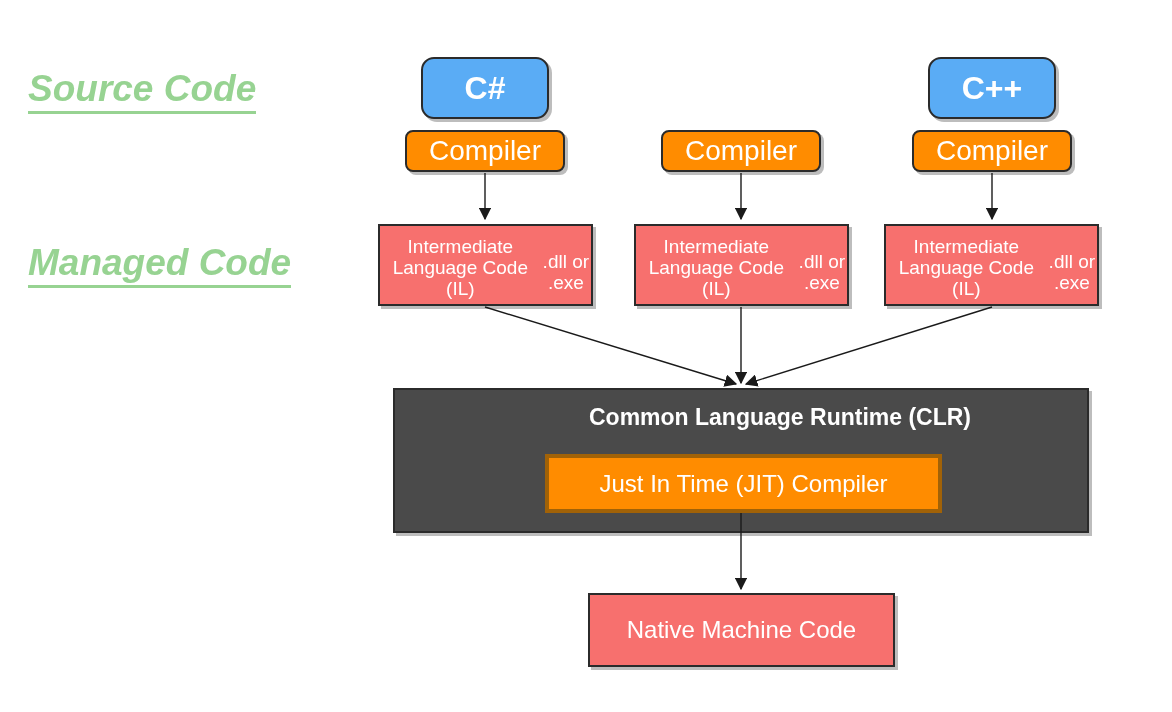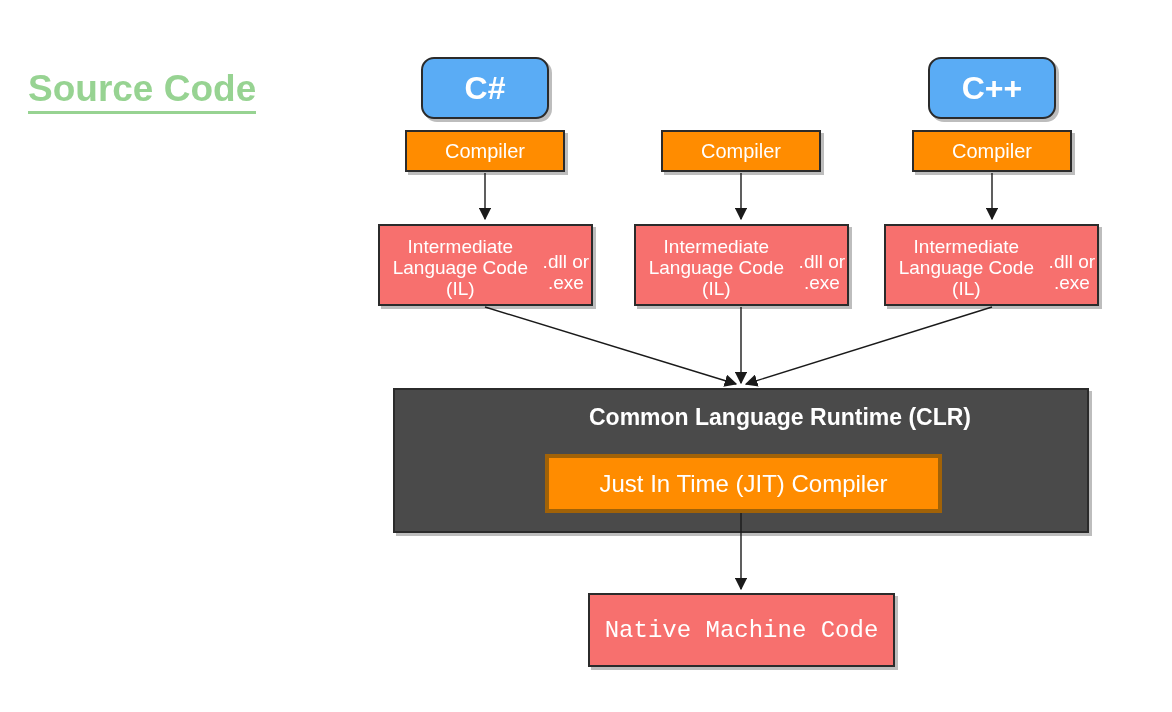--- a/index.html
+++ b/index.html
@@ -13,20 +13,21 @@
     width: 1172px;
     height: 712px;
     background: #ffffff;
     overflow: hidden;
   }
   .section-label {
     position: absolute;
     left: 28px;
     font-size: 37px;
     font-weight: bold;
+    font-style: italic;
     line-height: 1.0;
     color: var(--label-green, #97d392);
     border-bottom: 3px solid var(--label-green, #97d392);
     padding-bottom: 4px;
     white-space: nowrap;
   }
   .label-source  { top: 70px; }
   .label-managed { top: 244px; }
 
   .box {
@@ -51,21 +52,22 @@
   }
   .lang-csharp { left: 421px; }
   .lang-vb     { left: 677px; }
   .lang-cpp    { left: 928px; }
 
   .compiler-box {
     width: 160px;
     height: 42px;
     top: 130px;
     background: var(--compiler-box, #ff8c00);
-    font-size: 20px;
+    font-size: 28px;
+    border-radius: 8px;
   }
   .compiler-1 { left: 405px; }
   .compiler-2 { left: 661px; }
   .compiler-3 { left: 912px; }
 
   .il-box {
     width: 215px;
     height: 82px;
     top: 224px;
     background: var(--il-box, #f7706e);
@@ -114,40 +116,40 @@
     font-size: 24px;
     color: var(--text-white, #ffffff);
   }
   .native-box {
     left: 588px;
     top: 593px;
     width: 307px;
     height: 74px;
     background: var(--il-box, #f7706e);
     font-size: 24px;
-    font-family: Liberation Mono, monospace;
   }
 
   .arrow-layer {
     position: absolute;
     left: 0;
     top: 0;
     width: 1172px;
     height: 712px;
     pointer-events: none;
   }
   .arrow-layer line { stroke: var(--arrow, #1a1a1a); stroke-width: 1.4; }
   .arrow-layer marker path { fill: var(--arrow, #1a1a1a); }
 </style>
 </head>
 <body>
 
 <div class="canvas">
 
   <div class="section-label label-source">Source Code</div>
+  <div class="section-label label-managed">Managed Code</div>
 
   <div class="box lang-box lang-csharp">C#</div>
   <div class="box compiler-box compiler-1">Compiler</div>
   <div class="box il-box il-1">
     <div>Intermediate Language Code (IL)</div>
     <div class="il-subtitle">.dll or .exe</div>
   </div>
 
   <div class="box compiler-box compiler-2">Compiler</div>
   <div class="box il-box il-2">

